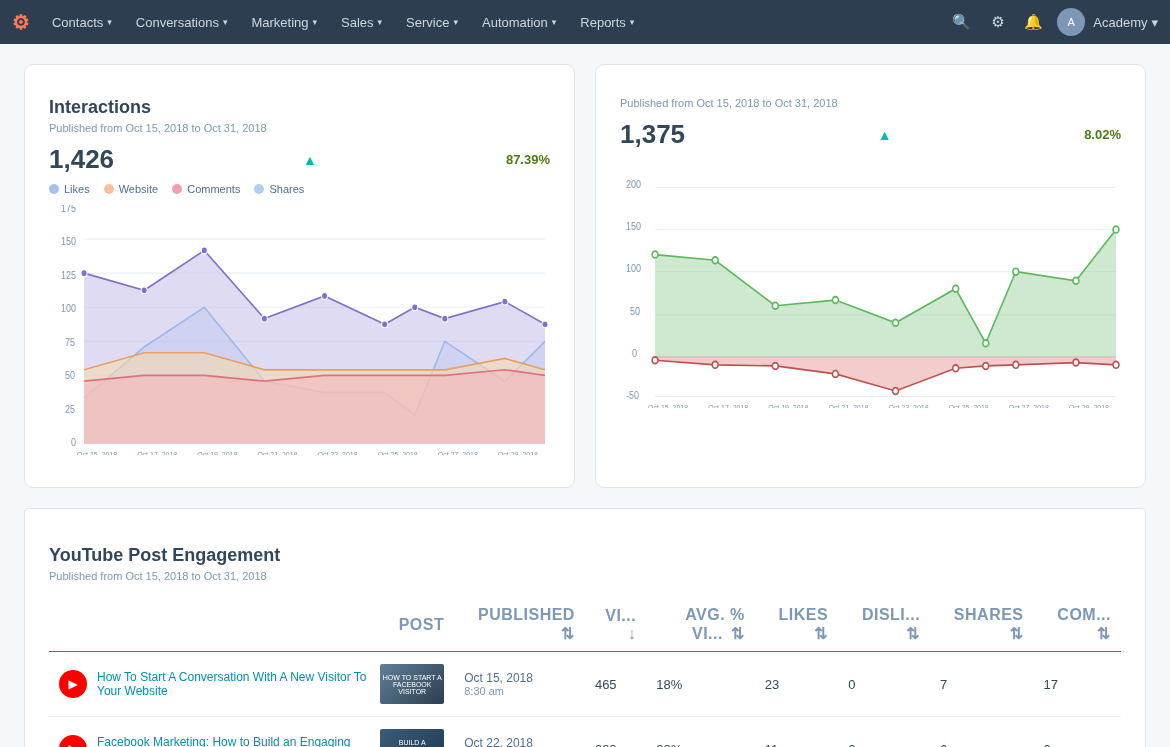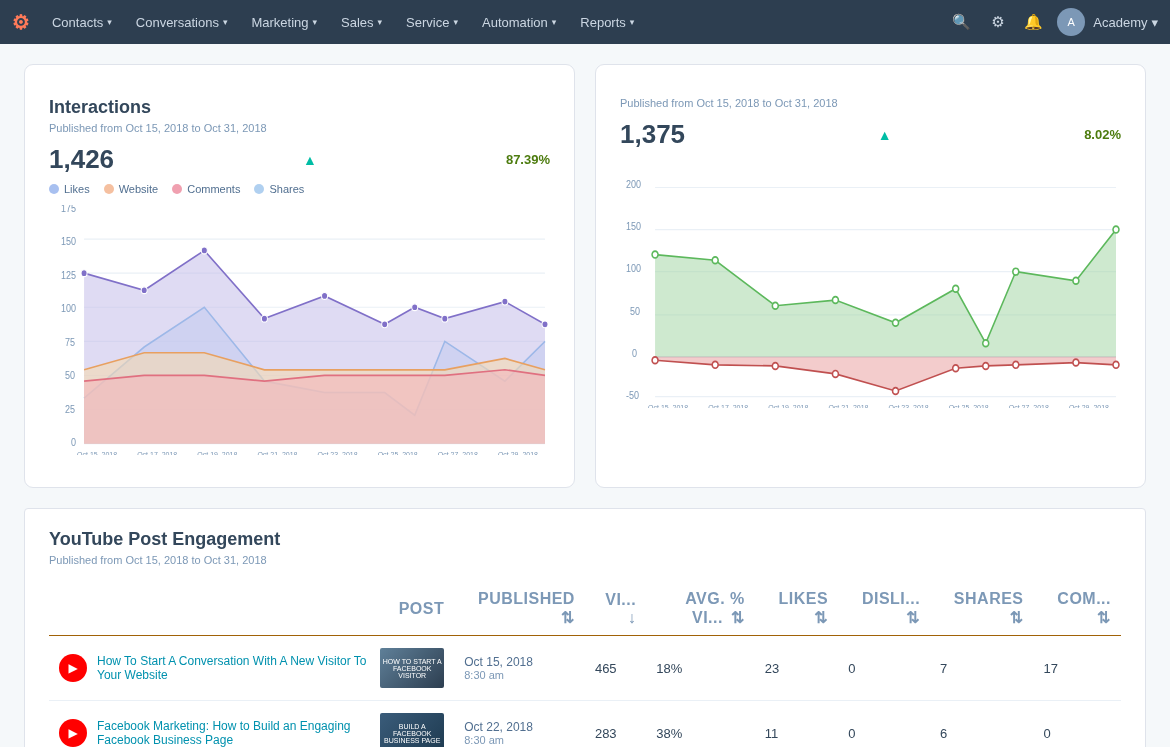--- a/index.html
+++ b/index.html
@@ -138,20 +138,21 @@
       background: #fff;
       border-radius: 4px;
       border: 1px solid #dfe3eb;
       padding: 20px 24px;
     }
     .section-title {
       font-size: 18px;
       font-weight: 600;
       color: #33475b;
       margin-bottom: 4px;
+      margin-top: 16px;
     }
     .section-subtitle {
       font-size: 11px;
       color: #7c98b6;
       margin-bottom: 16px;
     }
 
     
     .data-table {
       width: 100%;

